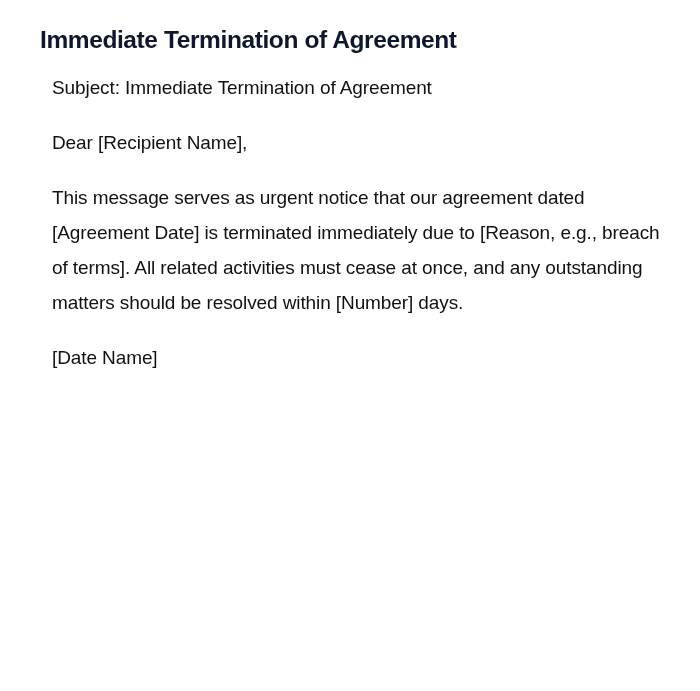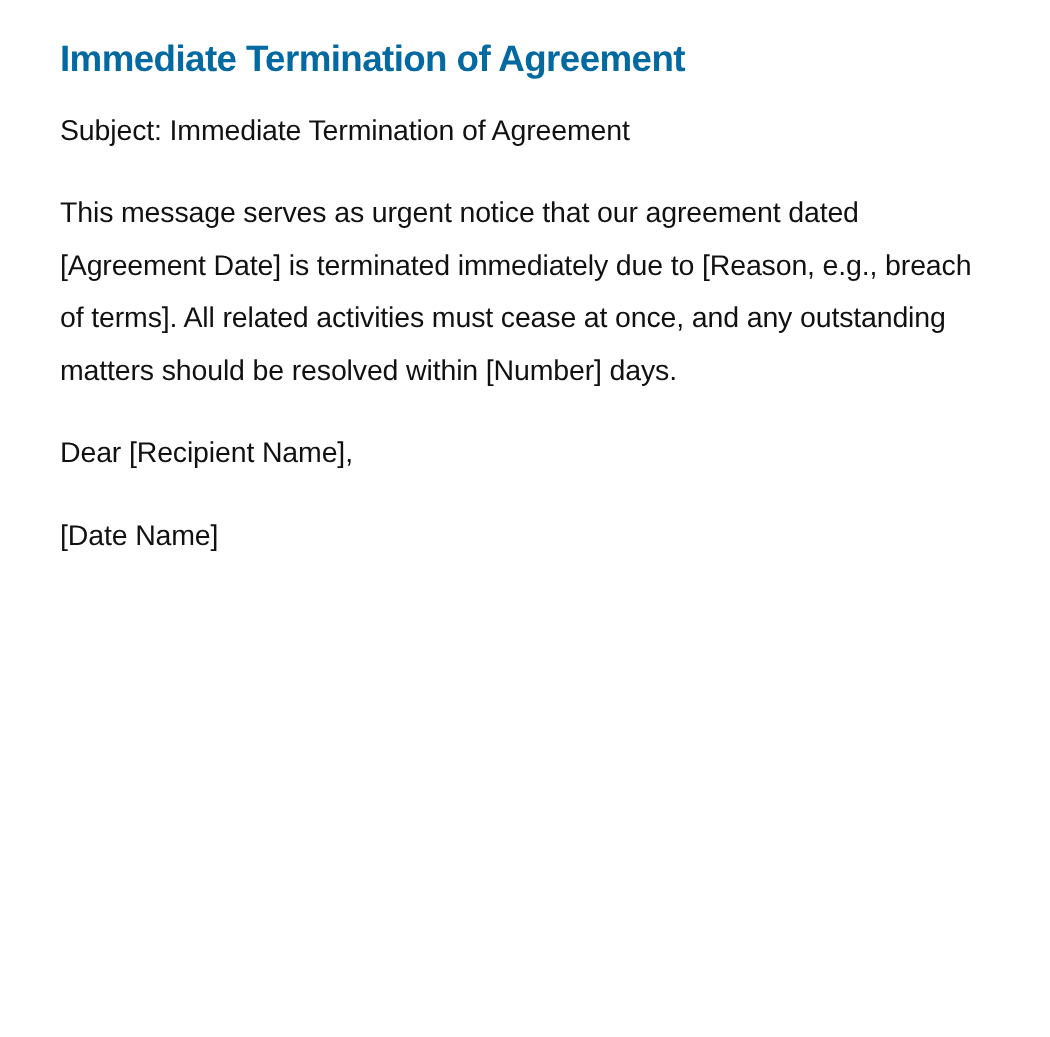--- a/index.html
+++ b/index.html
@@ -1,24 +1,24 @@
 <!DOCTYPE html>
 <html><head>
 <meta charset="utf-8">
 <style>
   html, body { margin: 0; padding: 0; background: #ffffff; }
   body { width: 700px; height: 691px; overflow: hidden; position: relative;
          font-family: "Liberation Sans", sans-serif; color: #111111; }
   .doc { position: absolute; left: 40px; top: 22px; width: 620px; }
   .title { font-size: 24.5px; font-weight: bold; margin: 0 0 12px 0; line-height: 36px;
-           letter-spacing: -0.4px; color: #0369a1; }
-  p { margin: 0 0 20px 0; font-size: 19px; line-height: 35px; letter-spacing: -0.1px; }
+           letter-spacing: -0.4px; color: #0f172a; }
+  p { margin: 0 0 20px 12px; font-size: 19px; line-height: 35px; letter-spacing: -0.1px; }
 </style>
 </head>
 <body>
 
 <div class="doc">
   <h1 class="title">Immediate Termination of Agreement</h1>
   <p>Subject: Immediate Termination of Agreement</p>
+  <p>Dear [Recipient Name],</p>
   <p>This message serves as urgent notice that our agreement dated [Agreement Date] is terminated immediately due to [Reason, e.g., breach of terms]. All related activities must cease at once, and any outstanding matters should be resolved within [Number] days.</p>
-  <p>Dear [Recipient Name],</p>
   <p>[Date Name]</p>
 </div>
 
 </body></html>

